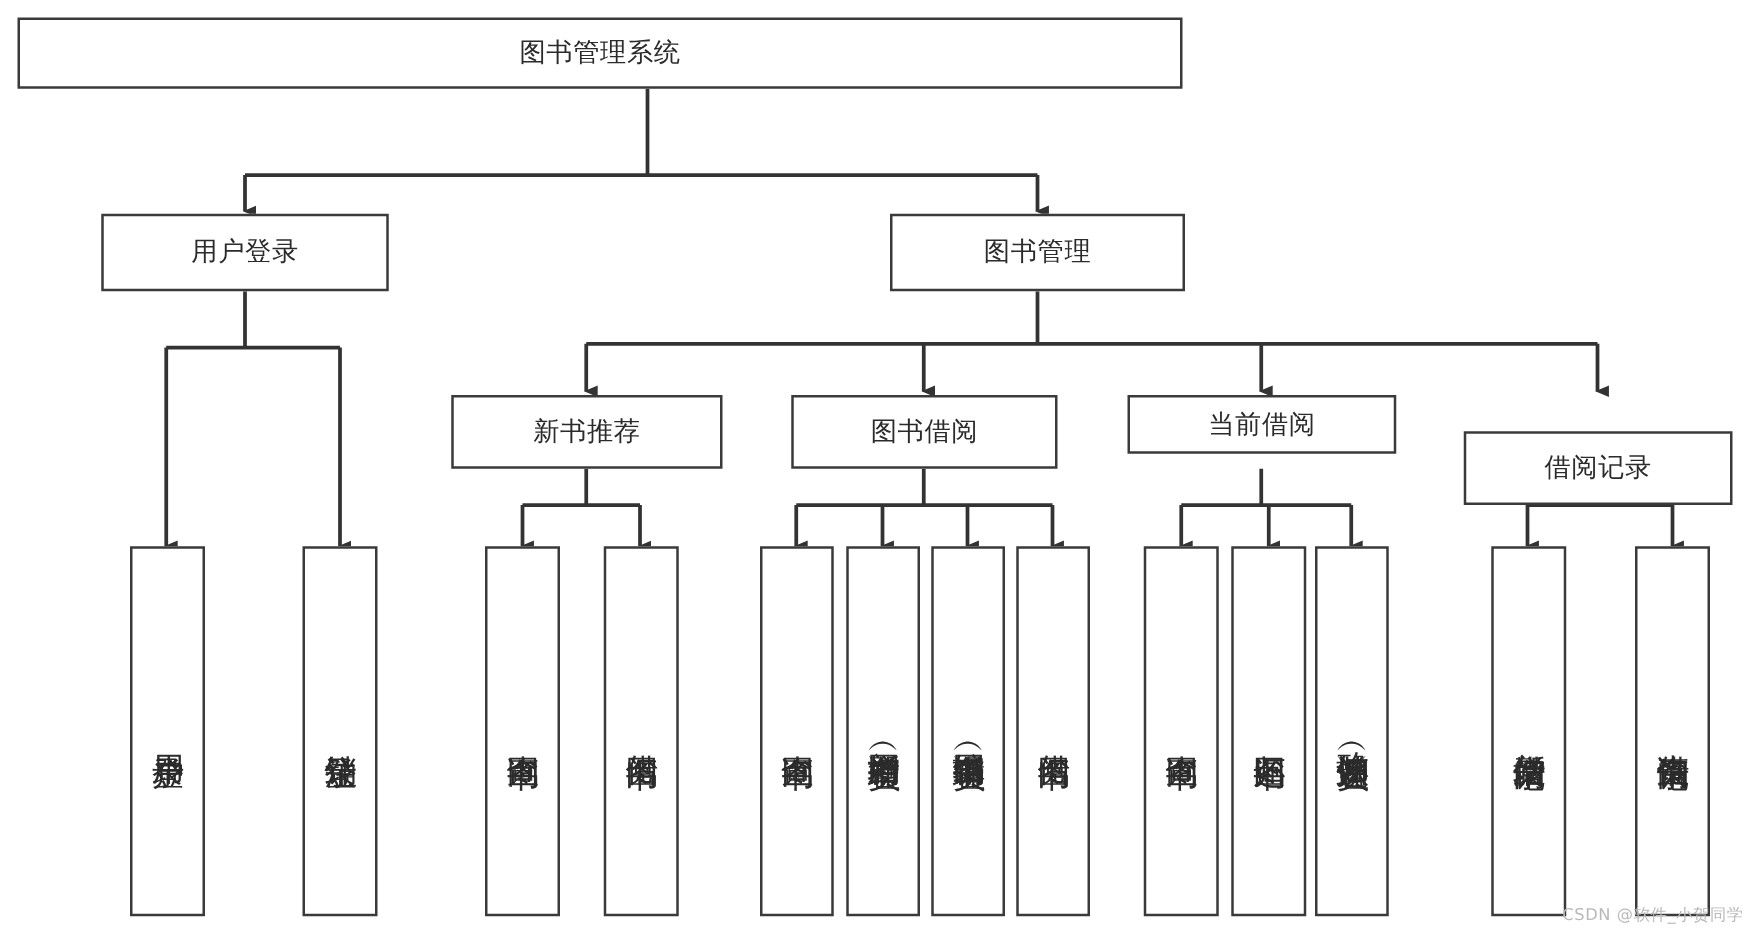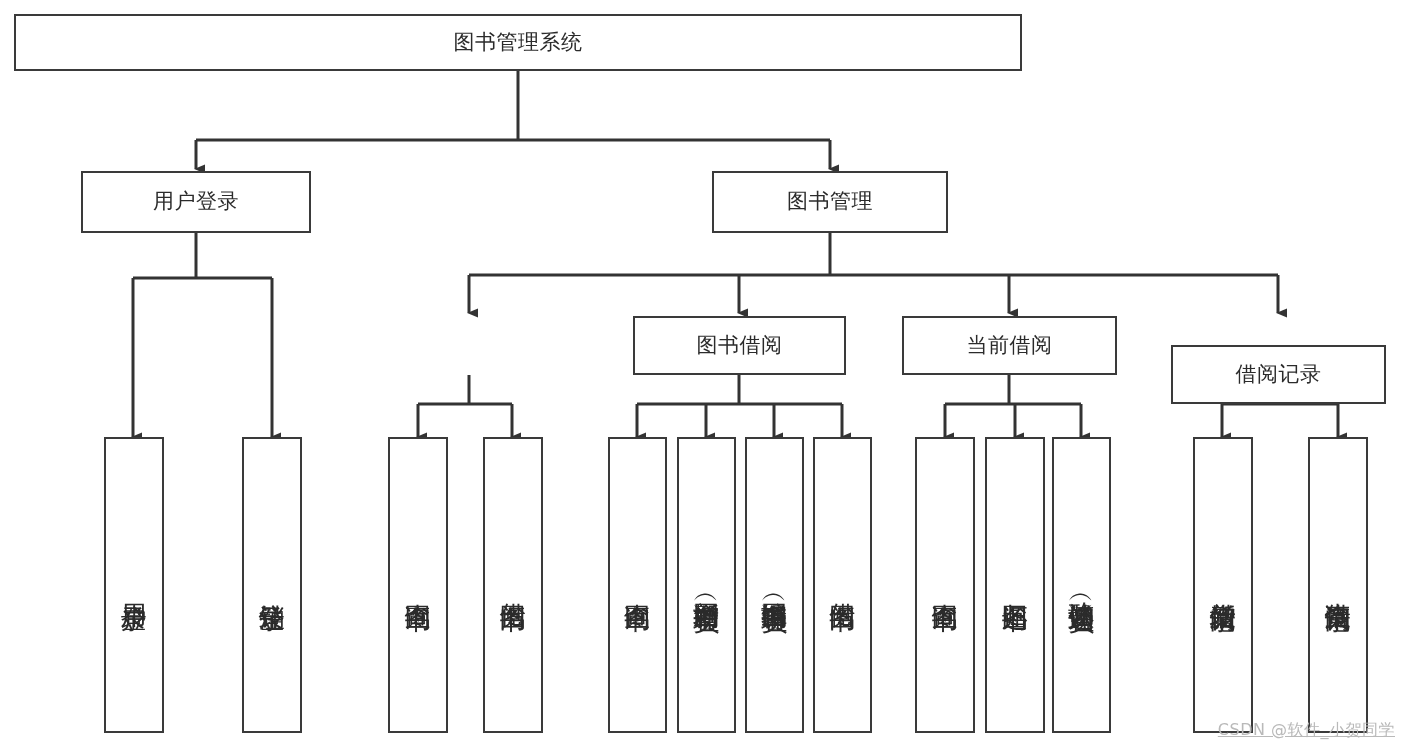--- a/index.html
+++ b/index.html
@@ -52,26 +52,25 @@
   }
   .node.vert .vlabel {
     writing-mode: vertical-rl;
     text-orientation: upright;
     display: block;
   }
   .watermark {
     position: absolute;
     right: 10px;
     bottom: 6px;
-    font-size: 16px;
+    font-size: 13px;
     color: #b9b9b9;
     letter-spacing: 0.5px;
     white-space: nowrap;
     user-select: none;
-    text-decoration: underline;
   }
 </style>
 </head>
 <body>
 
 <div id="canvas">
 
   <svg class="edges" viewBox="0 0 1405 747" xmlns="http://www.w3.org/2000/svg">
     <defs>
       <marker id="arrow" viewBox="0 0 12 12" refX="6" refY="10" markerWidth="11" markerHeight="11" orient="auto-start-reverse" markerUnits="userSpaceOnUse">
@@ -115,35 +114,38 @@
       <path d="M 1015 404 L 1015 437" marker-end="url(#arrow)"></path>
       <path d="M 1081 404 L 1081 437" marker-end="url(#arrow)"></path>
 
       <path d="M 1278 375 L 1278 404"></path>
       <path d="M 1222 404 L 1338 404"></path>
       <path d="M 1222 404 L 1222 437" marker-end="url(#arrow)"></path>
       <path d="M 1338 404 L 1338 437" marker-end="url(#arrow)"></path>
     </g>
   </svg>
 
-  <div class="node horiz" style="left:14px; top:14px; width:1008px; height:57px;">
+  <div class="node horiz" style="left:14px; top:14px; width:932px; height:57px;">
     <span>图书管理系统</span>
   </div>
 
   <div class="node horiz" style="left:81px; top:171px; width:230px; height:62px;">
     <span>用户登录</span>
   </div>
   <div class="node horiz" style="left:712px; top:171px; width:236px; height:62px;justify-content:center;">
     <span>图书管理</span>
   </div>
 
+  <div class="node horiz" style="left:361px; top:316px; width:217px; height:59px;">
+    <span>新书推荐</span>
+  </div>
   <div class="node horiz" style="left:633px; top:316px; width:213px; height:59px;">
     <span>图书借阅</span>
   </div>
-  <div class="node horiz" style="left:902px; top:316px; width:215px; height:59px;">
+  <div class="node horiz" style="left:902px; top:316px; width:215px; height:47px;">
     <span>当前借阅</span>
   </div>
   <div class="node horiz" style="left:1171px; top:316px; width:215px; height:59px;margin-top:29px;">
     <span>借阅记录</span>
   </div>
 
   <div class="node vert" style="left:104px; top:437px; width:60px; height:296px;">
     <span class="vlabel">用户登录</span>
   </div>
 

